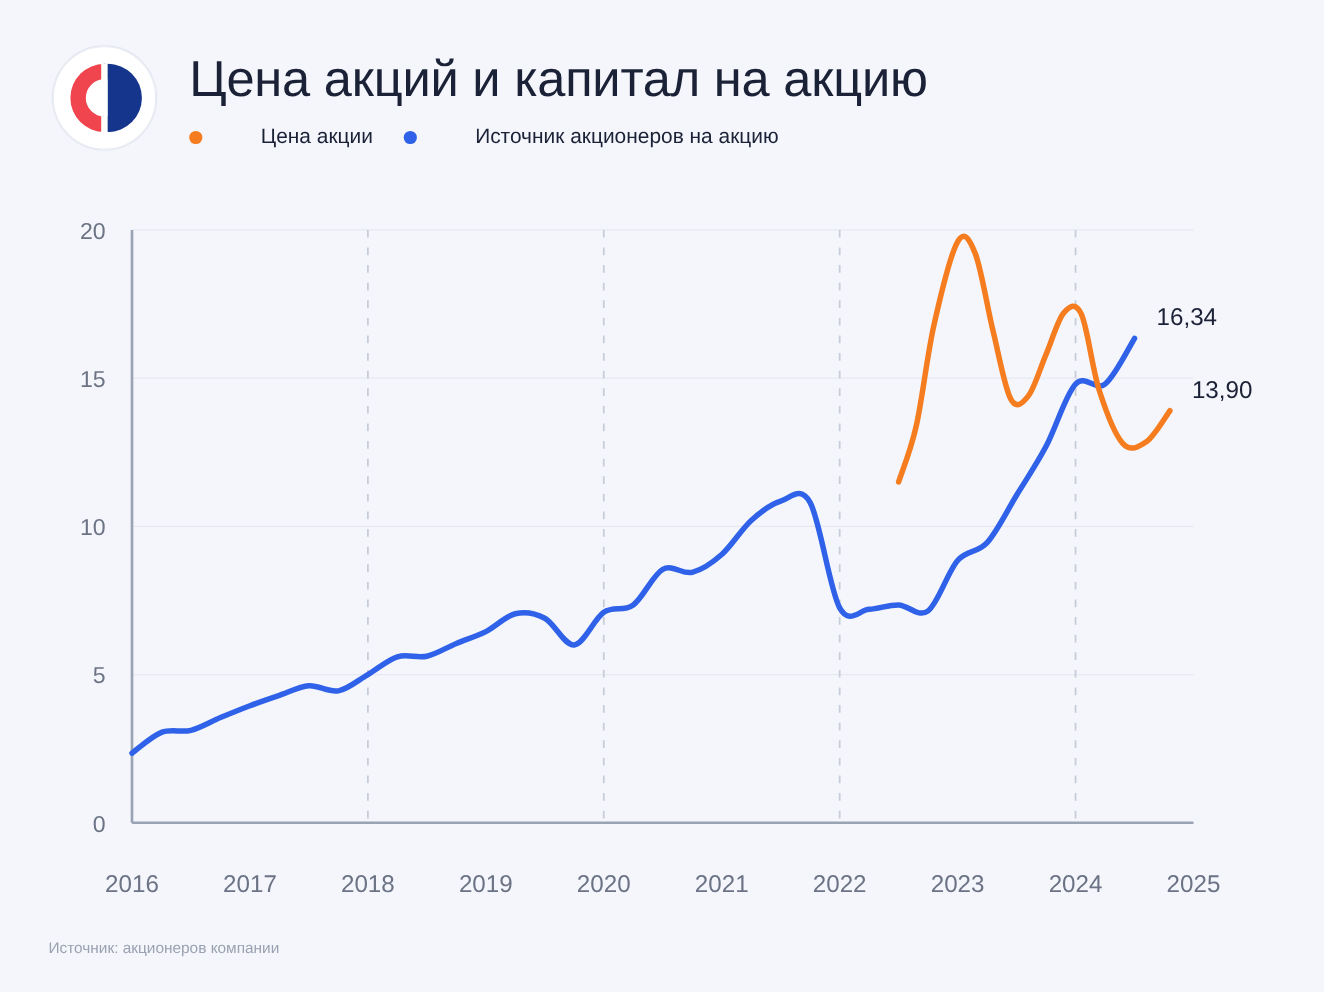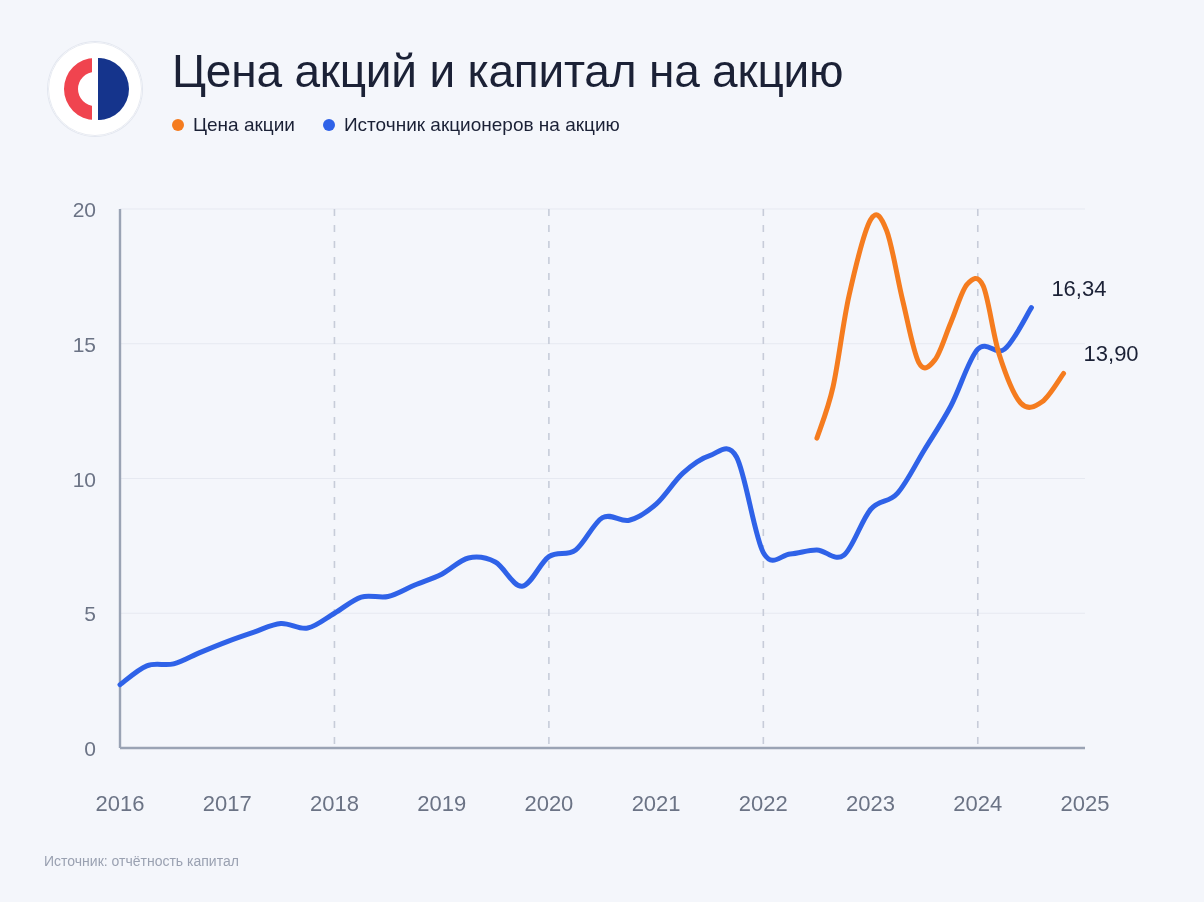--- a/index.html
+++ b/index.html
@@ -62,20 +62,21 @@
   }
   .legend-dot {
     width: 12px;
     height: 12px;
     border-radius: 50%;
     flex: none;
   }
   .legend-label {
     font-size: 19px;
     color: #1b2136;
+    margin-left: 44px;
   }
 
   
   .chart-wrap {
     position: absolute;
     left: 0;
     top: 170px;
     width: 1204px;
     height: 660px;
   }
@@ -166,13 +167,13 @@
       <text x="870.5555555555555" y="641" text-anchor="middle" class="xaxis-text">2023</text>
       <text x="977.7777777777777" y="641" text-anchor="middle" class="xaxis-text">2024</text>
       <text x="1085" y="641" text-anchor="middle" class="xaxis-text">2025</text>
       <path d="M 120.00 514.67 C 124.47 511.52, 137.87 499.26, 146.81 495.80 C 155.74 492.34, 164.68 496.16, 173.61 493.92 C 182.55 491.67, 191.48 486.06, 200.42 482.33 C 209.35 478.60, 218.29 474.92, 227.22 471.55 C 236.16 468.18, 245.09 465.12, 254.03 462.12 C 262.96 459.11, 271.90 454.16, 280.83 453.49 C 289.77 452.82, 298.70 459.78, 307.64 458.07 C 316.57 456.37, 325.51 448.42, 334.44 443.25 C 343.38 438.08, 352.31 429.86, 361.25 427.08 C 370.19 424.30, 379.12 428.56, 388.06 426.54 C 396.99 424.52, 405.93 418.68, 414.86 414.95 C 423.80 411.22, 432.73 408.66, 441.67 404.17 C 450.60 399.68, 459.54 390.02, 468.47 388.00 C 477.41 385.98, 486.34 387.33, 495.28 392.04 C 504.21 396.76, 513.15 417.20, 522.08 416.30 C 531.02 415.40, 539.95 392.72, 548.89 386.65 C 557.82 380.59, 566.76 386.43, 575.69 379.92 C 584.63 373.40, 593.56 352.52, 602.50 347.58 C 611.44 342.64, 620.37 352.52, 629.31 350.27 C 638.24 348.03, 647.18 341.96, 656.11 334.10 C 665.05 326.24, 673.98 311.19, 682.92 303.11 C 691.85 295.03, 700.79 288.29, 709.72 285.59 C 718.66 282.90, 727.59 270.77, 736.53 286.94 C 745.46 303.11, 754.40 366.44, 763.33 382.61 C 772.27 398.78, 781.20 384.41, 790.14 383.96 C 799.07 383.51, 808.01 379.69, 816.94 379.92 C 825.88 380.14, 834.81 392.05, 843.75 385.31 C 852.69 378.57, 861.62 349.82, 870.56 339.49 C 879.49 329.16, 888.43 333.20, 897.36 323.32 C 906.30 313.44, 915.23 294.80, 924.17 280.20 C 933.10 265.60, 942.04 252.58, 950.97 235.74 C 959.91 218.89, 968.84 188.57, 977.78 179.14 C 986.71 169.71, 995.65 186.06, 1004.58 179.14 C 1013.52 172.22, 1026.92 144.55, 1031.39 137.64" fill="none" stroke="#2f62e8" stroke-width="5" stroke-linecap="round" stroke-linejoin="round"></path>
       <path d="M 816.94 268.08 C 819.63 259.54, 827.67 240.68, 833.03 216.87 C 838.39 193.06, 842.86 153.09, 849.11 125.24 C 855.37 97.39, 864.30 60.56, 870.56 49.78 C 876.81 39.00, 881.28 47.09, 886.64 60.56 C 892.00 74.04, 897.36 108.62, 902.72 130.63 C 908.08 152.64, 913.44 182.73, 918.81 192.61 C 924.17 202.50, 929.53 196.66, 934.89 189.92 C 940.25 183.18, 945.61 164.77, 950.97 152.19 C 956.33 139.61, 961.69 120.52, 967.06 114.46 C 972.42 108.40, 977.78 104.13, 983.14 115.81 C 988.50 127.49, 992.97 164.99, 999.22 184.53 C 1005.48 204.07, 1013.52 225.18, 1020.67 233.04 C 1027.81 240.90, 1034.96 236.63, 1042.11 231.69 C 1049.26 226.75, 1059.98 208.11, 1063.56 203.39" fill="none" stroke="#f57c1f" stroke-width="5" stroke-linecap="round" stroke-linejoin="round"></path>
       <text x="1051.388888888889" y="125.637" text-anchor="start" class="value-label">16,34</text>
       <text x="1083.5555555555507" y="191.39499999999998" text-anchor="start" class="value-label">13,90</text>
     </svg>
 </div>
 
-<div class="source">Источник: отчётность капитал</div>
+<div class="source">Источник: акционеров компании</div>
 
 </body></html>

